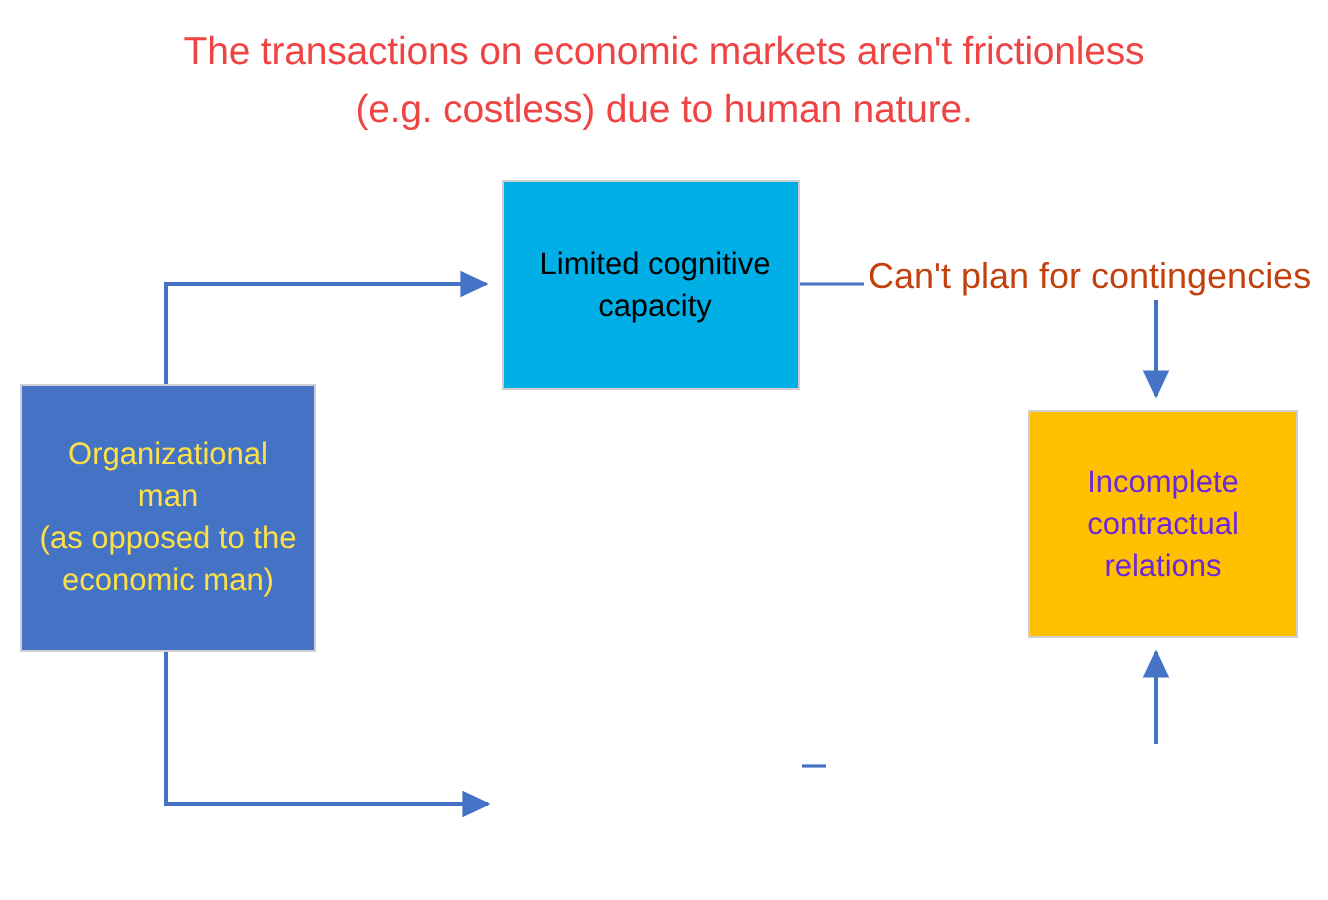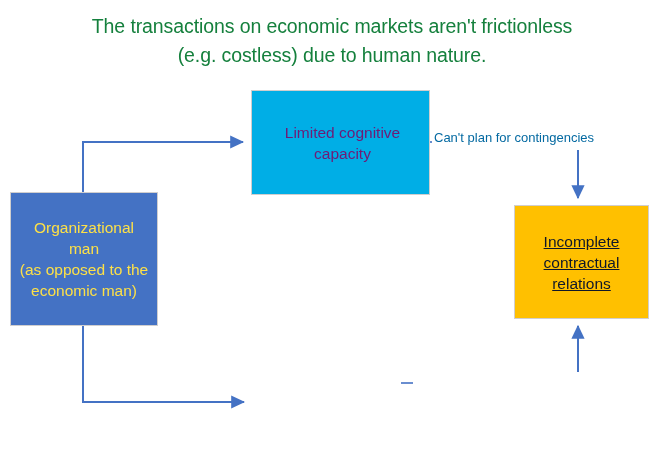--- a/index.html
+++ b/index.html
@@ -22,21 +22,21 @@
 
   
   .title {
     position: absolute;
     left: 60px;
     top: 12px;
     width: 544px;
     text-align: center;
     font-size: 19.5px;
     line-height: 29px;
-    color: #15803d;
+    color: #ef4444;
     white-space: pre-line;
     letter-spacing: -0.1px;
   }
 
   
   .node {
     position: absolute;
     box-sizing: border-box;
     border: 1px solid #d0cece;
     display: flex;
@@ -53,60 +53,59 @@
     left: 10px;
     top: 192px;
     width: 148px;
     height: 134px;
     background: #4472c4;
     color: #fde047;
   }
   .node-limited-cognitive {
     left: 251px;
     top: 90px;
-    width: 179px;
+    width: 149px;
     height: 105px;
     background: #00aee6;
-    color: #701a75;
+    color: #000000;
     padding-left: 10px;
   }
   .node-complex-motivations {
     left: 252px;
     top: 335px;
     width: 149px;
     height: 104px;
     background: #c00000;
     color: #ffffff;
   }
   .node-incomplete-contractual {
     left: 514px;
     top: 205px;
     width: 135px;
     height: 114px;
     background: #ffc000;
-    color: #0f172a;
-    text-decoration: underline;
+    color: #6d28d9;
   }
 
   
   #connectors {
     position: absolute;
     left: 0;
     top: 0;
     width: 664px;
     height: 450px;
     pointer-events: none;
   }
 
   
   .edge-label {
     position: absolute;
-    font-size: 13px;
+    font-size: 18px;
     line-height: 16px;
-    color: #0369a1;
+    color: #c2410c;
     white-space: nowrap;
   }
   .edge-label-top {
     left: 434px;
     top: 130px;
   }
   .edge-label-bottom {
     left: 413px;
     top: 375px;
   }

